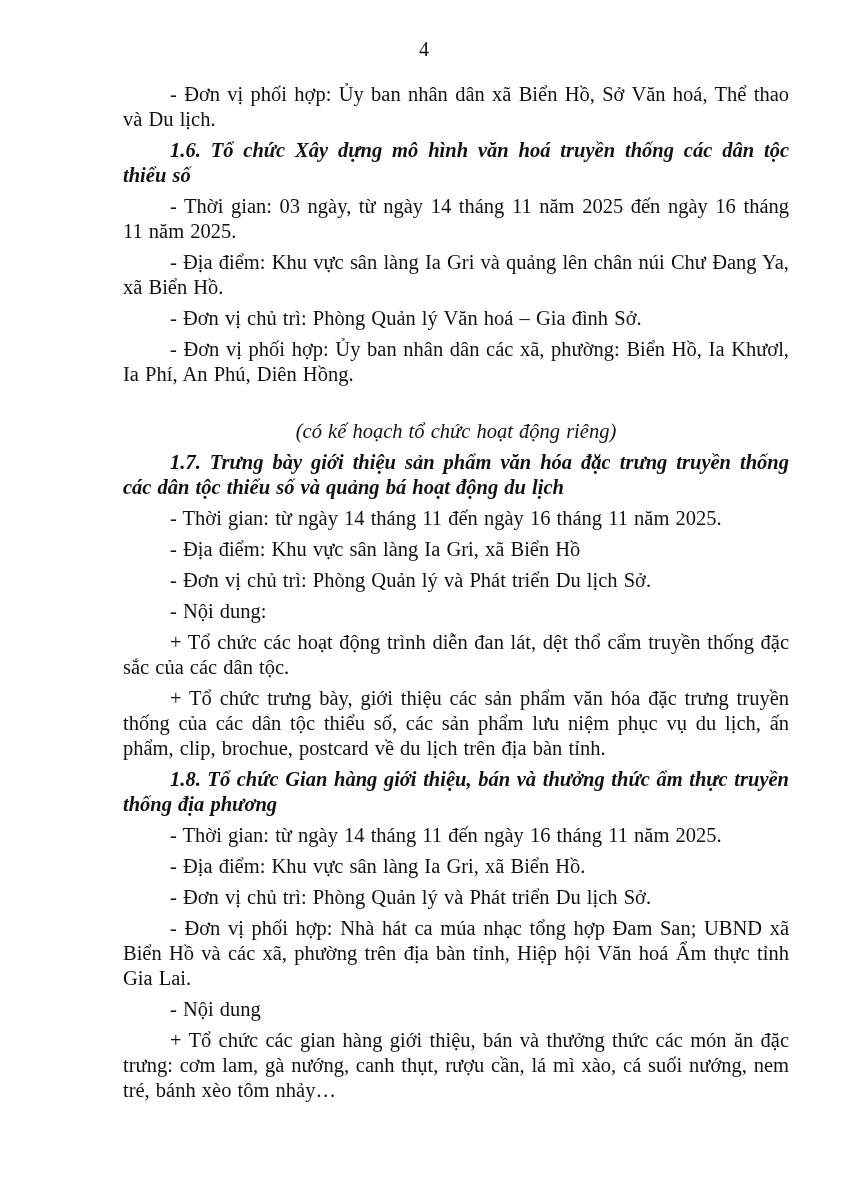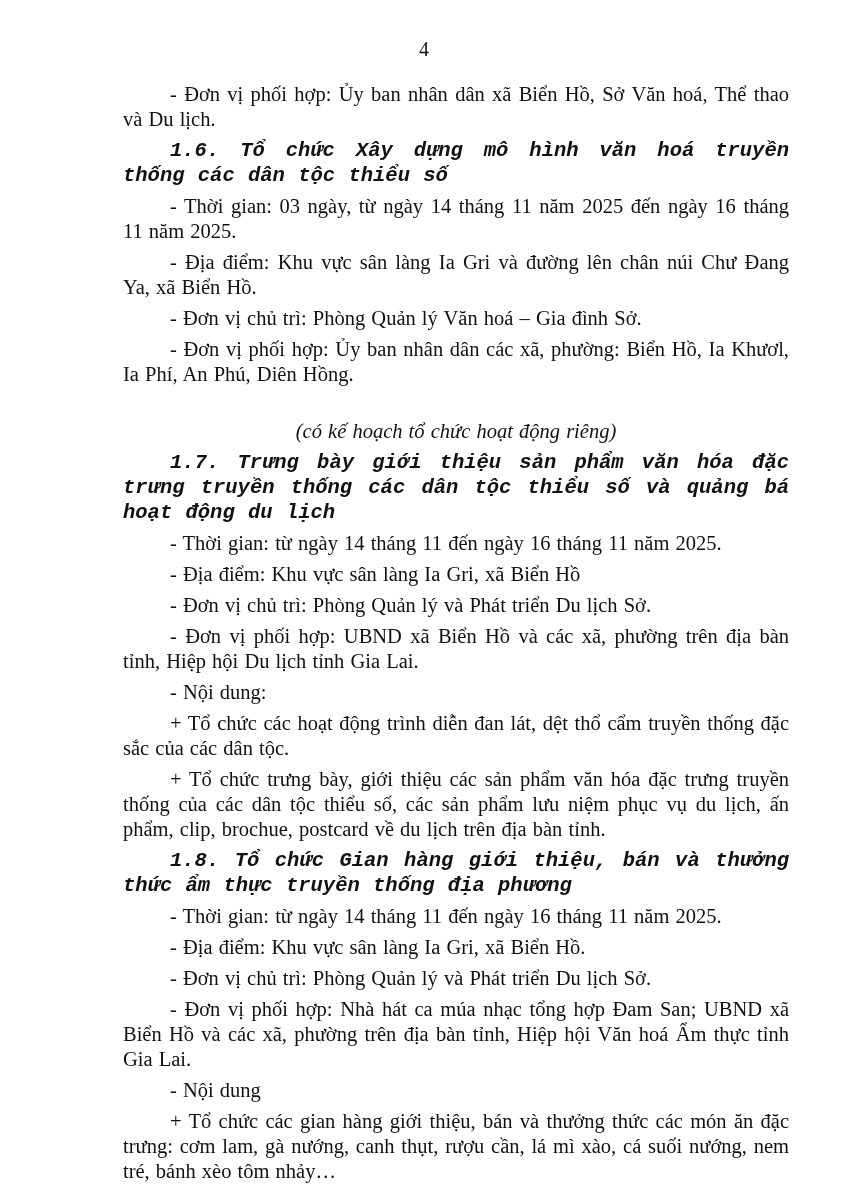--- a/index.html
+++ b/index.html
@@ -37,47 +37,45 @@
     text-align: justify;
     text-indent: 47px;
     word-spacing: 1px;
   }
   .para:first-child {
     margin-top: 12px;
   }
   .para.heading {
     font-weight: bold;
     font-style: italic;
-    font-family: Liberation Mono, monospace;
   }
   .para.note {
     text-align: center;
     font-style: italic;
     text-indent: 0;
     margin-top: 32px;
   }
 </style>
 </head>
 <body>
 
 <div class="page">
   <div class="page-number">4</div>
   <main class="document-body">
       <p class="para body">- Đơn vị phối hợp: Ủy ban nhân dân xã Biển Hồ, Sở Văn hoá, Thể thao và Du lịch.</p>
       <p class="para heading">1.6. Tổ chức Xây dựng mô hình văn hoá truyền thống các dân tộc thiểu số</p>
       <p class="para body">- Thời gian: 03 ngày, từ ngày 14 tháng 11 năm 2025 đến ngày 16 tháng 11 năm 2025.</p>
-      <p class="para body">- Địa điểm: Khu vực sân làng Ia Gri và đường lên chân núi Chư Đang Ya, xã Biển Hồ.</p>
+      <p class="para body">- Địa điểm: Khu vực sân làng Ia Gri và quảng lên chân núi Chư Đang Ya, xã Biển Hồ.</p>
       <p class="para body">- Đơn vị chủ trì: Phòng Quản lý Văn hoá – Gia đình Sở.</p>
       <p class="para body">- Đơn vị phối hợp: Ủy ban nhân dân các xã, phường: Biển Hồ, Ia Khươl, Ia Phí, An Phú, Diên Hồng.</p>
       <p class="para note">(có kế hoạch tổ chức hoạt động riêng)</p>
       <p class="para heading">1.7. Trưng bày giới thiệu sản phẩm văn hóa đặc trưng truyền thống các dân tộc thiểu số và quảng bá hoạt động du lịch</p>
       <p class="para body">- Thời gian: từ ngày 14 tháng 11 đến ngày 16 tháng 11 năm 2025.</p>
       <p class="para body">- Địa điểm: Khu vực sân làng Ia Gri, xã Biển Hồ</p>
       <p class="para body">- Đơn vị chủ trì: Phòng Quản lý và Phát triển Du lịch Sở.</p>
-      <p class="para body">- Đơn vị phối hợp: UBND xã Biển Hồ và các xã, phường trên địa bàn tỉnh, Hiệp hội Du lịch tỉnh Gia Lai.</p>
       <p class="para body">- Nội dung:</p>
       <p class="para body">+ Tổ chức các hoạt động trình diễn đan lát, dệt thổ cẩm truyền thống đặc sắc của các dân tộc.</p>
       <p class="para body">+ Tổ chức trưng bày, giới thiệu các sản phẩm văn hóa đặc trưng truyền thống của các dân tộc thiểu số, các sản phẩm lưu niệm phục vụ du lịch, ấn phẩm, clip, brochue, postcard về du lịch trên địa bàn tỉnh.</p>
       <p class="para heading">1.8. Tổ chức Gian hàng giới thiệu, bán và thưởng thức ẩm thực truyền thống địa phương</p>
       <p class="para body">- Thời gian: từ ngày 14 tháng 11 đến ngày 16 tháng 11 năm 2025.</p>
       <p class="para body">- Địa điểm: Khu vực sân làng Ia Gri, xã Biển Hồ.</p>
       <p class="para body">- Đơn vị chủ trì: Phòng Quản lý và Phát triển Du lịch Sở.</p>
       <p class="para body">- Đơn vị phối hợp: Nhà hát ca múa nhạc tổng hợp Đam San; UBND xã Biển Hồ và các xã, phường trên địa bàn tỉnh, Hiệp hội Văn hoá Ẩm thực tỉnh Gia Lai.</p>
       <p class="para body">- Nội dung</p>
       <p class="para body">+ Tổ chức các gian hàng giới thiệu, bán và thưởng thức các món ăn đặc trưng: cơm lam, gà nướng, canh thụt, rượu cần, lá mì xào, cá suối nướng, nem tré, bánh xèo tôm nhảy…</p>

